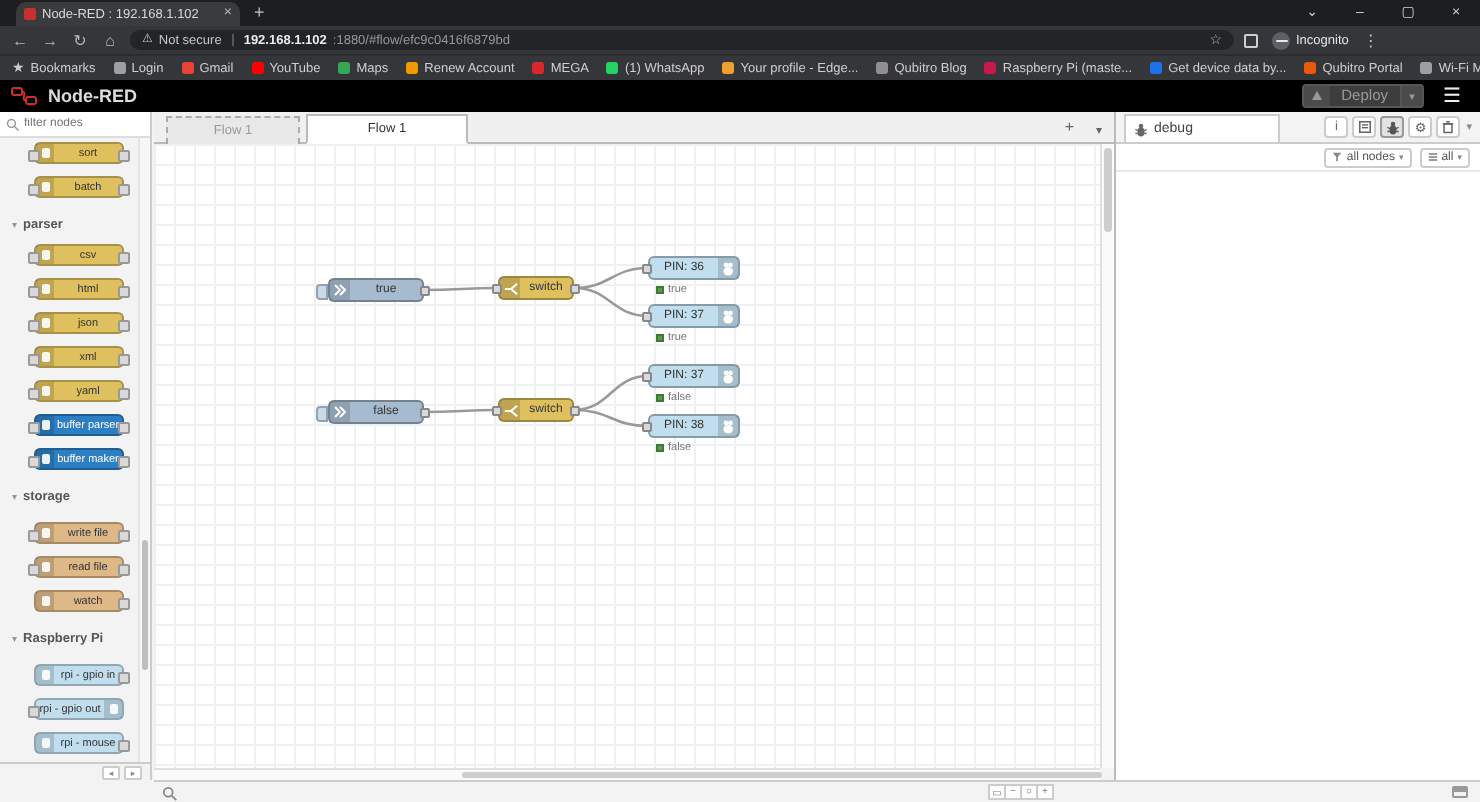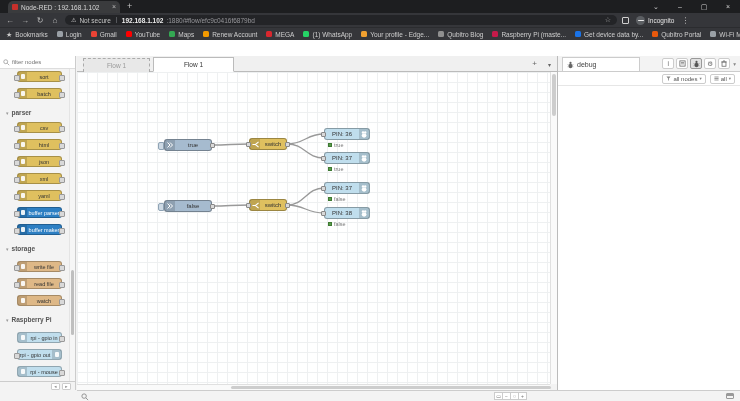--- a/index.html
+++ b/index.html
@@ -212,20 +212,38 @@
         <span class="bm-dot" style="background-color: rgb(232, 89, 12);"></span>
         <span class="bm-label">Qubitro Portal</span>
       </div>
     <div class="bm">
         <span class="bm-dot" style="background-color: rgb(154, 160, 166);"></span>
         <span class="bm-label">Wi-Fi Mesh Networ...</span>
       </div>
 
   </div>
 
+  <div id="nrheader">
+    <svg id="nrlogo" width="14" height="12" viewBox="0 0 14 12">
+      <rect x="1" y="2" width="5" height="3.5" rx="1" fill="none" stroke="#c7302b" stroke-width="1"></rect>
+      <rect x="8" y="6.5" width="5" height="3.5" rx="1" fill="none" stroke="#c7302b" stroke-width="1"></rect>
+      <path d="M6,3.8 C9,3.8 5,8.2 8,8.2" fill="none" stroke="#c7302b" stroke-width="1"></path>
+    </svg>
+    <span id="nrtitle">Node-RED</span>
+    <div id="deploy">
+      <span class="dep-ico">
+        <svg width="7" height="7" viewBox="0 0 7 7">
+            <path d="M3.5,0.5 L6,5 H1 Z" fill="#9a9a9a"></path>
+          </svg>
+      </span>
+      <span class="dep-label">Deploy</span>
+      <span class="dep-caret">▾</span>
+    </div>
+    <span id="hamburger">☰</span>
+  </div>
 
   <div id="main">
 
     <div id="palette">
       <div id="psearch">
         <svg width="7" height="7" viewBox="0 0 9 9">
             <circle cx="3.5" cy="3.5" r="2.5" fill="none" stroke="#999" stroke-width="1"></circle>
             <line x1="5.5" y1="5.5" x2="8" y2="8" stroke="#999" stroke-width="1"></line>
           </svg>
         <input placeholder="filter nodes" style="">

